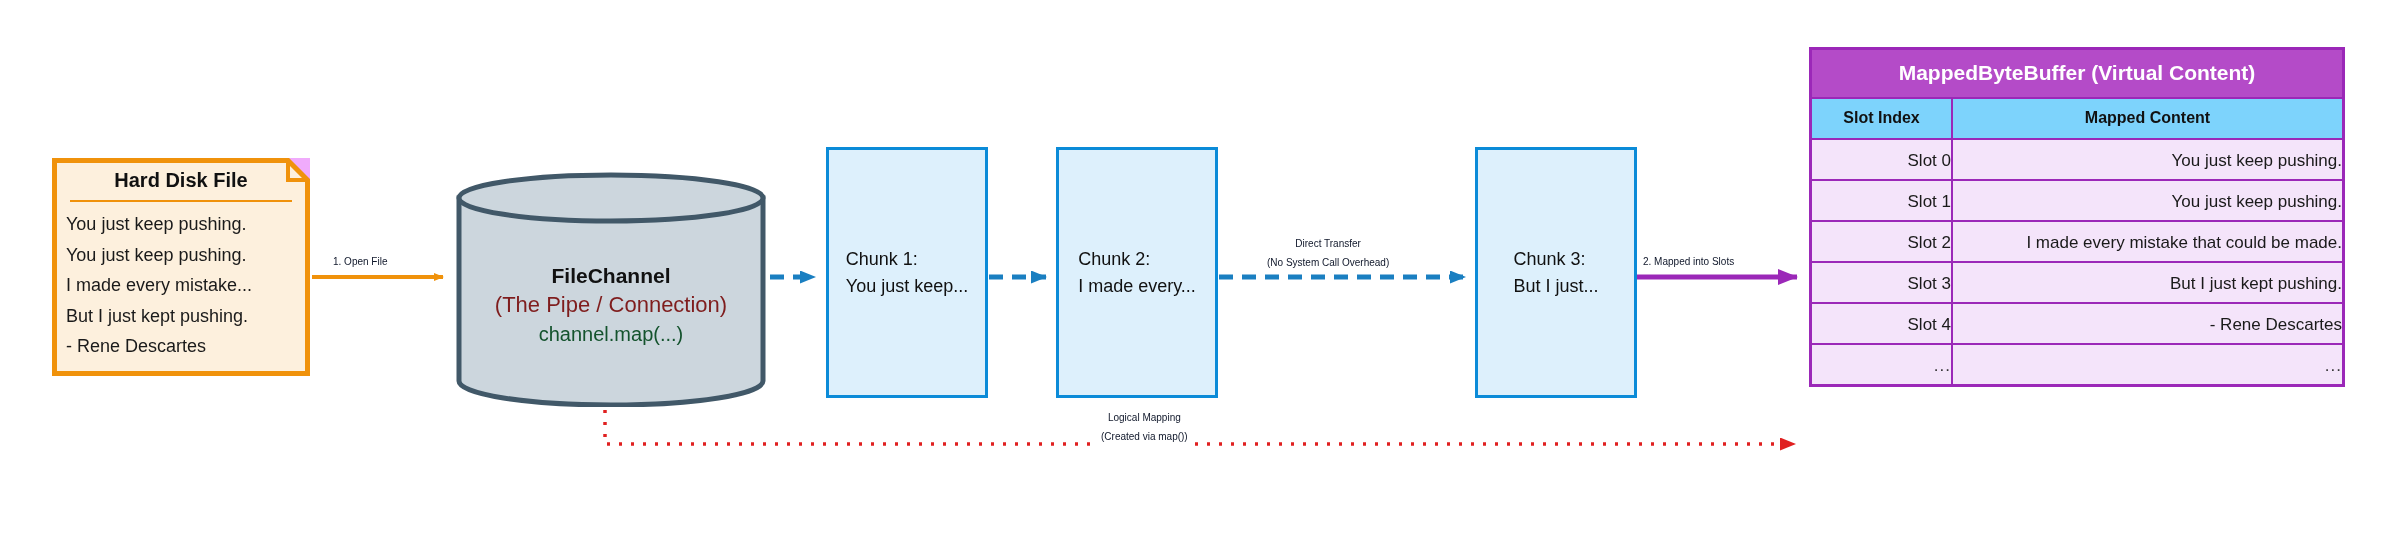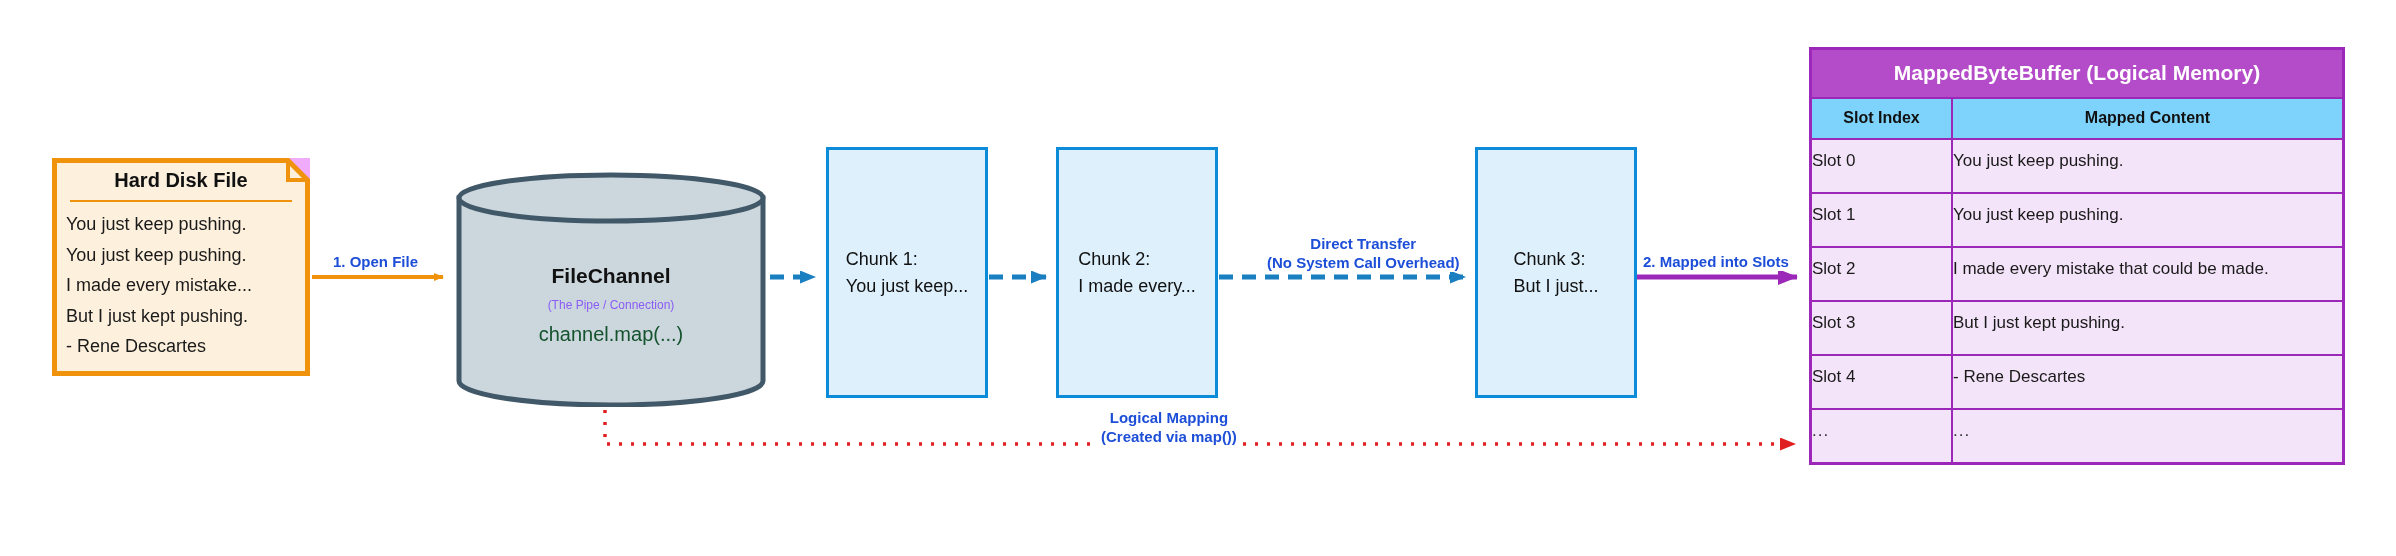--- a/index.html
+++ b/index.html
@@ -17,60 +17,60 @@
     font-size:20px;font-weight:bold;color:#111;text-align:center;line-height:26px;
     padding-bottom:7px;border-bottom:2px solid #f0920b;margin:0 4px 7px 4px;
   }
   .note-line{font-size:18px;color:#1a1a1a;line-height:30.5px;white-space:nowrap;}
 
   
   .cyl{position:absolute;left:456px;top:172px;width:245px;height:235px;}
   .cyl svg{position:absolute;left:0;top:0;}
   .cyl-text{position:absolute;left:0;top:90px;width:310px;text-align:center;}
   .cyl-title{font-size:21px;font-weight:bold;color:#111;line-height:28px;}
-  .cyl-sub{font-size:12px;color:#8b5cf6;line-height:30px;}
+  .cyl-sub{font-size:22px;color:#7f1d1d;line-height:30px;}
   .cyl-code{font-size:20px;color:#14532d;line-height:28px;}
 
   
   .chunk{
     position:absolute;top:147px;width:162px;height:251px;
     background:#ddf0fc;border:3px solid #0b8bd8;box-sizing:border-box;
     display:flex;align-items:center;justify-content:center;
   }
   .chunk-txt{font-size:18px;color:#111;line-height:27px;text-align:left;}
   #chunk1{left:826px;}
   #chunk2{left:1056px;}
   #chunk3{left:1475px;}
 
   
   #wires{position:absolute;left:0;top:0;width:2396px;height:556px;}
 
-  .lbl{position:absolute;font-size:15px;color:#1d4ed8;line-height:19px;text-align:center;white-space:nowrap;background:#ffffff;padding:0 3px;font-weight:bold;}
+  .lbl{position:absolute;font-size:10px;color:#0f172a;line-height:19px;text-align:center;white-space:nowrap;background:#ffffff;padding:0 3px;}
 
   
   .mbb{
     position:absolute;left:1809px;top:47px;width:536px;
     border:3px solid #9b28b8;box-sizing:border-box;background:#f7e9fb;
   }
   .mbb-title{
     background:#b44bc8;color:#ffffff;font-size:21px;font-weight:bold;
     text-align:center;padding:11px 0 12px 0;line-height:24px;
     border-bottom:2px solid #9b28b8;
   }
   .mbb table{border-collapse:collapse;width:100%;table-layout:fixed;}
   .mbb col.c1{width:140px;}
   .mbb th{
     background:#7dd3fc;color:#111;font-size:16px;font-weight:bold;
     padding:10px 0 11px 0;border:2px solid #9b28b8;border-top:none;
   }
   .mbb th:first-child{border-left:none;}
   .mbb th:last-child{border-right:none;margin-top:48px;}
   .mbb td{
-    background:#f4e4fa;color:#1a1a1a;font-size:17px;text-align:left;
-    padding:11px 0 21px 0;border:2px solid #9b28b8;
+    background:#f4e4fa;color:#1a1a1a;font-size:17px;text-align:right;
+    padding:11px 0 8px 0;border:2px solid #9b28b8;
   }
   .mbb td:first-child{border-left:none;}
   .mbb td:last-child{border-right:none;}
   .mbb tr:last-child td{border-bottom:none;}
   .mbb td.dots{font-size:17px;color:#333;letter-spacing:1px;}
 </style>
 </head>
 <body>
 
 <div id="stage">
@@ -170,21 +170,21 @@
   </div>
 
   <div class="lbl" style="left:1640px;top:252px;">2. Mapped into Slots</div>
 
   <div class="lbl" style="left:1058px;top:408px;margin-left:40px;">
     <div>Logical Mapping</div>
     <div>(Created via map())</div>
   </div>
 
   <div class="mbb">
-    <div class="mbb-title">MappedByteBuffer (Logical Memory)</div>
+    <div class="mbb-title">MappedByteBuffer (Virtual Content)</div>
     <table>
       <colgroup>
           <col class="c1">
           <col>
         </colgroup>
       <thead>
         <tr>
           <th>Slot Index</th>
           <th>Mapped Content</th>
         </tr>

